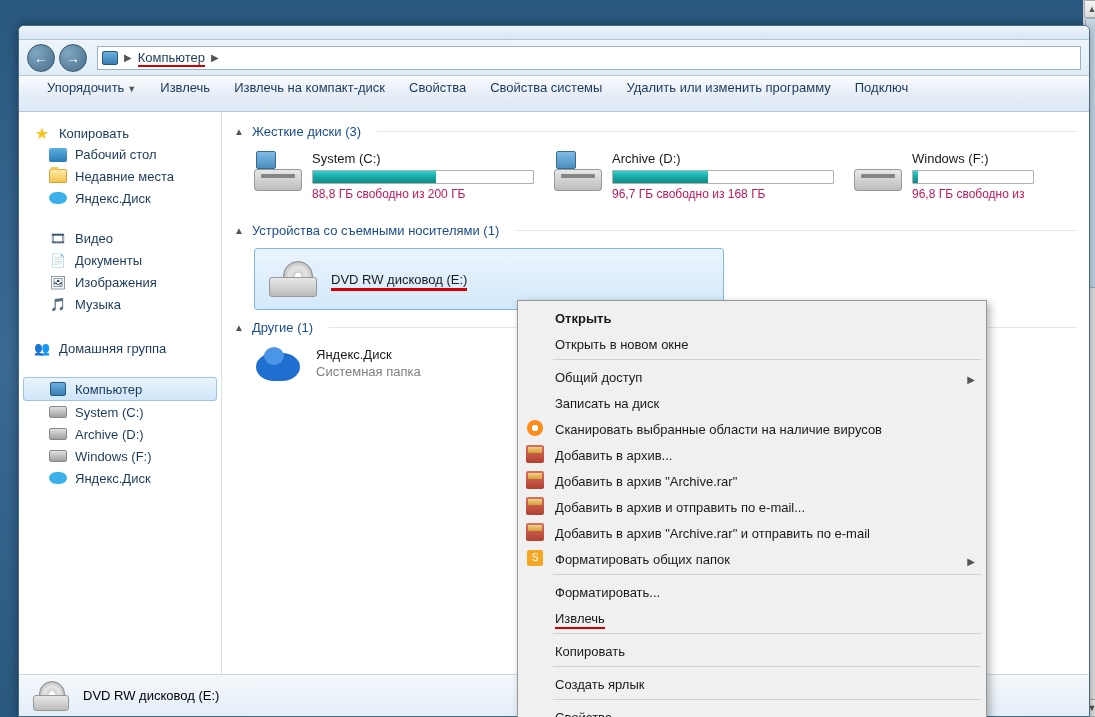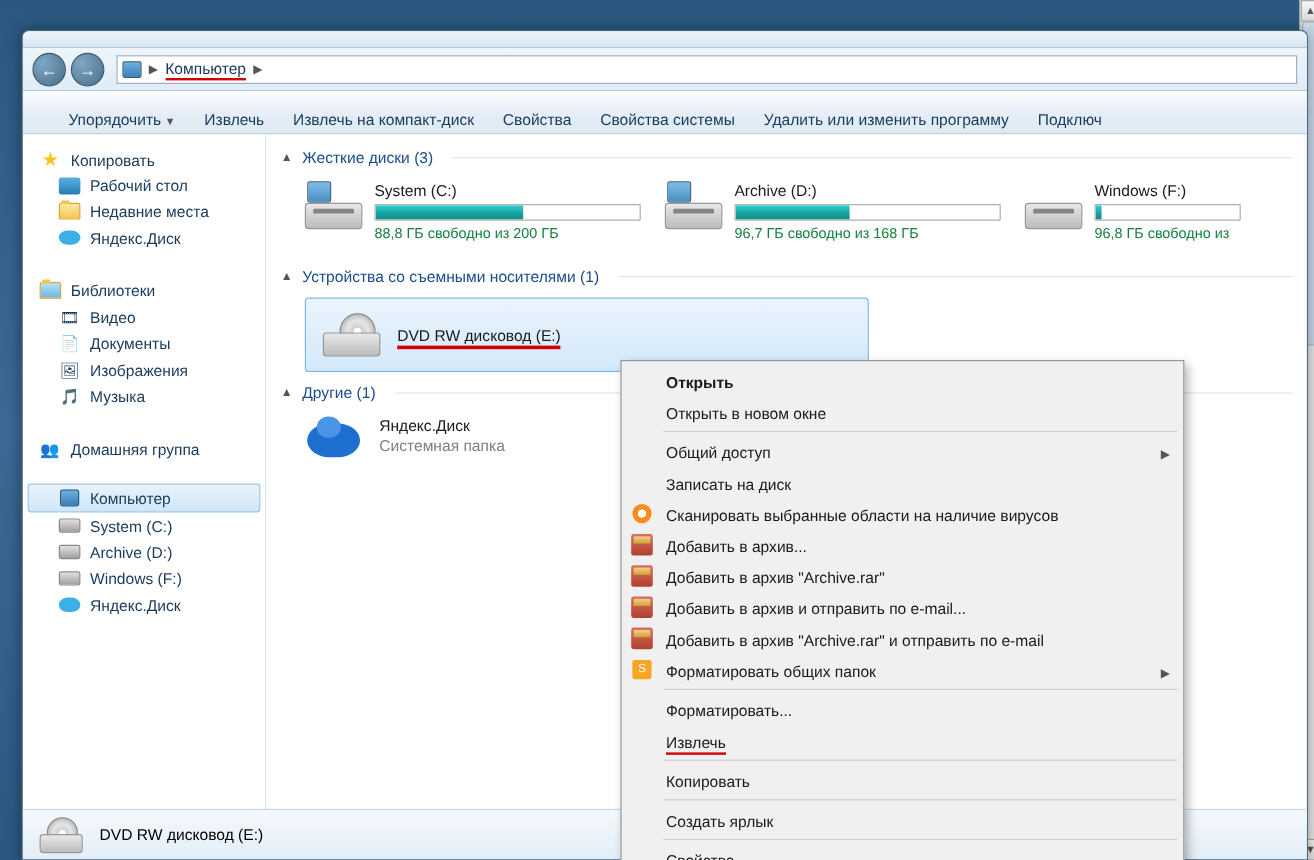--- a/index.html
+++ b/index.html
@@ -6,21 +6,21 @@
 body { background:linear-gradient(180deg,#2b5880 0%,#3a6a95 50%,#2b5880 100%); width:1095px; height:717px; overflow:hidden; position:relative; }
 .window { position:absolute; left:18px; top:25px; right:5px; bottom:0; background:#fff; border:1px solid #466a85; border-radius:6px 6px 0 0; box-shadow:0 0 12px rgba(0,0,0,.4); overflow:hidden; }
 .titlebar { height:14px; background:linear-gradient(180deg,#eef5fb,#d7e6f3); border-bottom:1px solid #b4c7d8; }
 .addr { height:36px; display:flex; align-items:center; padding:4px 8px; background:linear-gradient(180deg,#eef5fb,#e0ecf6); border-bottom:1px solid #b4c7d8; gap:4px; }
 .navbtn { width:28px; height:28px; border-radius:50%; background:radial-gradient(circle at 30% 30%,#7fa7c4,#4a6e88); border:1px solid #3a5a72; display:flex; align-items:center; justify-content:center; color:#fff; font-size:14px; }
 .addrbar { flex:1; height:24px; background:#fff; border:1px solid #9ab2c6; display:flex; align-items:center; padding:0 4px; gap:6px; margin-left:6px; }
 .pcicon { width:16px; height:14px; background:linear-gradient(#6ab0e0,#3b7fb5); border:1px solid #2a5a7a; border-radius:2px; }
 .crumb { color:#1a3a5a; position:relative; }
 .crumb::after { content:''; position:absolute; left:0; right:0; bottom:-2px; height:2px; background:#d40000; }
 .arrow { color:#555; font-size:10px; }
-.toolbar { height:36px; background:linear-gradient(180deg,#fbfcfe,#e7eef7 50%,#dceaf5); border-bottom:1px solid #b4c7d8; display:flex; align-items:flex-end; padding:0 28px; gap:4px; }
+.toolbar { height:36px; background:linear-gradient(180deg,#fbfcfe,#e7eef7 50%,#dceaf5); border-bottom:1px solid #b4c7d8; display:flex; align-items:flex-start; padding:0 18px; gap:4px; }
 .tbtn { padding:4px 10px; color:#1a3a5a; border-radius:3px; white-space:nowrap; }
 .tbtn .dd { font-size:9px; margin-left:3px; color:#555; }
 .body { display:flex; height:calc(100% - 116px); }
 .sidebar { width:203px; background:#fff; border-right:1px solid #d7e3ec; overflow:hidden; padding-top:6px; }
 .side-item { display:flex; align-items:center; padding:3px 6px 3px 30px; gap:8px; color:#1a3a5a; }
 .side-item.h { padding-left:14px; font-weight:400; margin-top:4px; }
 .side-item.sel { background:linear-gradient(180deg,#e8f3fc,#cfe6f9); border:1px solid #9cc5e8; border-radius:3px; margin:0 4px; padding-left:25px; }
 .side-item .ic { width:18px; height:16px; flex-shrink:0; display:flex; align-items:center; justify-content:center; }
 .star { color:#f5c518; font-size:16px; }
 .folder-ic { width:18px; height:14px; background:linear-gradient(#fde9a8,#f4c551); border-radius:2px 2px 1px 1px; border:1px solid #d4a530; position:relative; }
@@ -34,21 +34,21 @@
 .drives { display:flex; gap:20px; padding:8px 20px 18px 32px; }
 .drive { display:flex; gap:10px; width:280px; }
 .drive-img { width:48px; height:40px; position:relative; flex-shrink:0; }
 .dcase { position:absolute; bottom:0; width:48px; height:22px; background:linear-gradient(#e8e8e8,#bcbcbc); border:1px solid #999; border-radius:3px; }
 .dcase::after { content:''; position:absolute; top:4px; left:6px; right:6px; height:4px; background:#858585; border-radius:1px; }
 .dpic { position:absolute; top:0; left:2px; width:20px; height:18px; background:linear-gradient(#7fbce8,#4a8fc0); border:1px solid #3a6a8a; border-radius:2px; }
 .drive-info { flex:1; }
 .drive-name { color:#1a1a1a; margin-bottom:4px; }
 .bar { height:14px; background:#fff; border:1px solid #b0b0b0; border-radius:1px; overflow:hidden; margin-bottom:3px; }
 .bar-fill { height:100%; background:linear-gradient(180deg,#2fd3d0,#1aa8a5 50%,#0f8b88); }
-.drive-free { color:#15803d; font-size:12px; }
+.drive-free { color:#be185d; font-size:12px; }
 .dvd-row { margin:6px 20px 6px 32px; width:470px; }
 .dvd-item { display:flex; align-items:center; gap:14px; padding:12px 14px; background:linear-gradient(180deg,#eaf4fd,#d3e9fb); border:1px solid #7fb8e8; border-radius:3px; }
 .dvd-img { width:48px; height:36px; position:relative; flex-shrink:0; }
 .dvd-case { position:absolute; bottom:0; width:48px; height:20px; background:linear-gradient(#e8e8e8,#bcbcbc); border:1px solid #999; border-radius:3px; }
 .dvd-disc { position:absolute; top:0; right:4px; width:30px; height:30px; border-radius:50%; background:radial-gradient(circle,#fff 15%,#d0d0d0 16%,#e5e5e5 45%,#c0c0c0 70%,#e0e0e0); border:1px solid #888; }
 .dvd-disc::after { content:'DVD'; position:absolute; bottom:2px; left:0; right:0; text-align:center; font-size:7px; color:#333; background:#aaa; }
 .dvd-name { color:#1a1a1a; position:relative; }
 .dvd-name::after { content:''; position:absolute; left:0; right:0; bottom:-4px; height:3px; background:#d40000; }
 .other-row { display:flex; padding:8px 20px 8px 32px; gap:14px; }
 .other-img { width:48px; height:40px; display:flex; align-items:center; justify-content:center; }
@@ -123,26 +123,20 @@
           <span>Недавние места</span>
         </div>
       <div class="side-item">
           <span class="ic">
             <span class="cloud-ic"></span>
           </span>
           <span>Яндекс.Диск</span>
         </div>
 
       <div style="height:18px"></div>
-      <div class="side-item h">
-          <span class="ic">
-            <span class="folder-ic" style="background:linear-gradient(#b8e0f8,#6ab8e5)"></span>
-          </span>
-          <span>Библиотеки</span>
-        </div>
       <div class="side-item">
           <span class="ic">🎞</span>
           <span>Видео</span>
         </div>
       <div class="side-item">
           <span class="ic">📄</span>
           <span>Документы</span>
         </div>
       <div class="side-item">
           <span class="ic">🖼</span>

